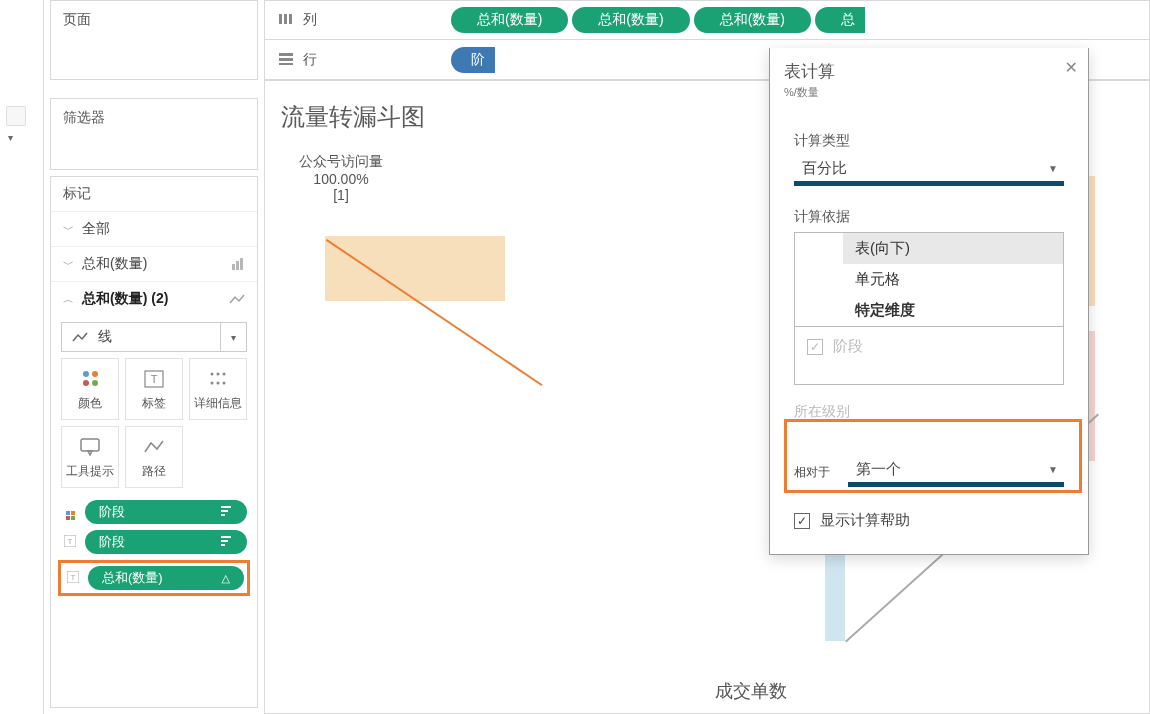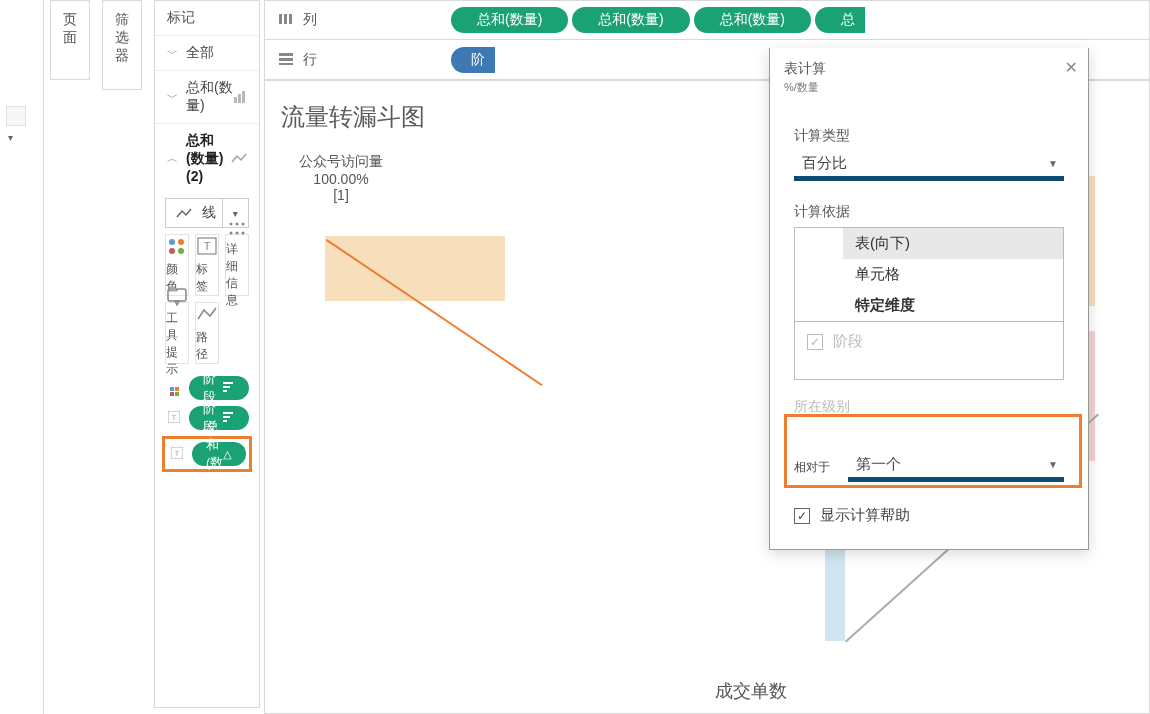--- a/index.html
+++ b/index.html
@@ -7,25 +7,25 @@
 
   .root { display: flex; width: 1150px; height: 714px; }
 
   
   .sliver { width: 44px; border-right: 1px solid #d9d9d9; display: flex; flex-direction: column; }
   .sliver-top { height: 100px; }
   .sliver-box { border: 1px solid #e0e0e0; width: 20px; height: 20px; margin: 6px 6px 0 6px; background: #f7f7f7; }
   .sliver-caret { font-size: 10px; color: #666; margin: 6px 0 0 8px; }
 
   
-  .leftpanel { width: 220px; display: flex; flex-direction: row; }
+  .leftpanel { width: 220px; display: flex; flex-direction: column; }
   .card { border: 1px solid #d9d9d9; margin: 0 6px 6px 6px; background: #fff; }
   .card-head { padding: 10px 12px; color: #555; font-size: 14px; }
   .card-small { height: 80px; }
-  .card-small2 { height: 90px; }
+  .card-small2 { height: 72px; margin-top: 12px; }
 
   .marks-head { padding: 8px 12px; color: #555; font-size: 14px; }
   .marks-row { display: flex; align-items: center; padding: 8px 12px; border-top: 1px solid #eee; font-size: 14px; color: #444; cursor: pointer; }
   .marks-row .chev { margin-right: 8px; font-size: 11px; color: #888; }
   .marks-row .tail-icon { margin-left: auto; opacity: .6; }
   .marks-row.bold .lbl { font-weight: bold; color: #222; }
 
   .line-dd { margin: 6px 10px; border: 1px solid #ccc; display: flex; align-items: center; height: 30px; }
   .line-dd .lbl { flex: 1; padding-left: 10px; color: #444; font-size: 14px; }
   .line-dd .ddbtn { width: 26px; border-left: 1px solid #ccc; height: 100%; display: flex; align-items: center; justify-content: center; font-size: 10px; color: #666; }
@@ -68,21 +68,21 @@
   .footer-lbl { position: absolute; font-size: 18px; color: #555; }
 
   
   .orange-line { position: absolute; width: 300px; height: 2px; background: #ed7d31; transform-origin: 0 0; }
   
   .gray-line { position: absolute; width: 400px; height: 2px; background: #aaa; transform-origin: 0 0; }
 
   
   .popup { position: absolute; left: 505px; top: 48px; width: 320px; background: #fff; border: 1px solid #999; border-top: none; box-shadow: 0 4px 14px rgba(0,0,0,.15); z-index: 10; }
   .popup-head { padding: 12px 14px 10px; position: relative; }
-  .popup-title { font-size: 14px; color: #555; }
+  .popup-title { font-size: 17px; color: #555; }
   .popup-sub { font-size: 11px; color: #777; margin-top: 2px; }
   .popup-close { position: absolute; right: 10px; top: 10px; font-size: 16px; color: #888; cursor: pointer; }
   .popup-body { padding: 6px 24px 24px; }
   .sect-lbl { font-size: 14px; color: #555; margin: 16px 0 6px; }
   .dd-underline { border-bottom: 5px solid #0c4a6e; display: flex; align-items: center; height: 30px; cursor: pointer; }
   .dd-underline .ddv { flex: 1; font-size: 15px; color: #444; padding-left: 8px; }
   .dd-underline .ddcaret { font-size: 10px; color: #666; padding-right: 6px; }
 
   .listbox { border: 1px solid #bbb; margin-top: 6px; padding-left: 48px; }
   .listbox .li { padding: 6px 12px; font-size: 15px; color: #333; cursor: pointer; }

